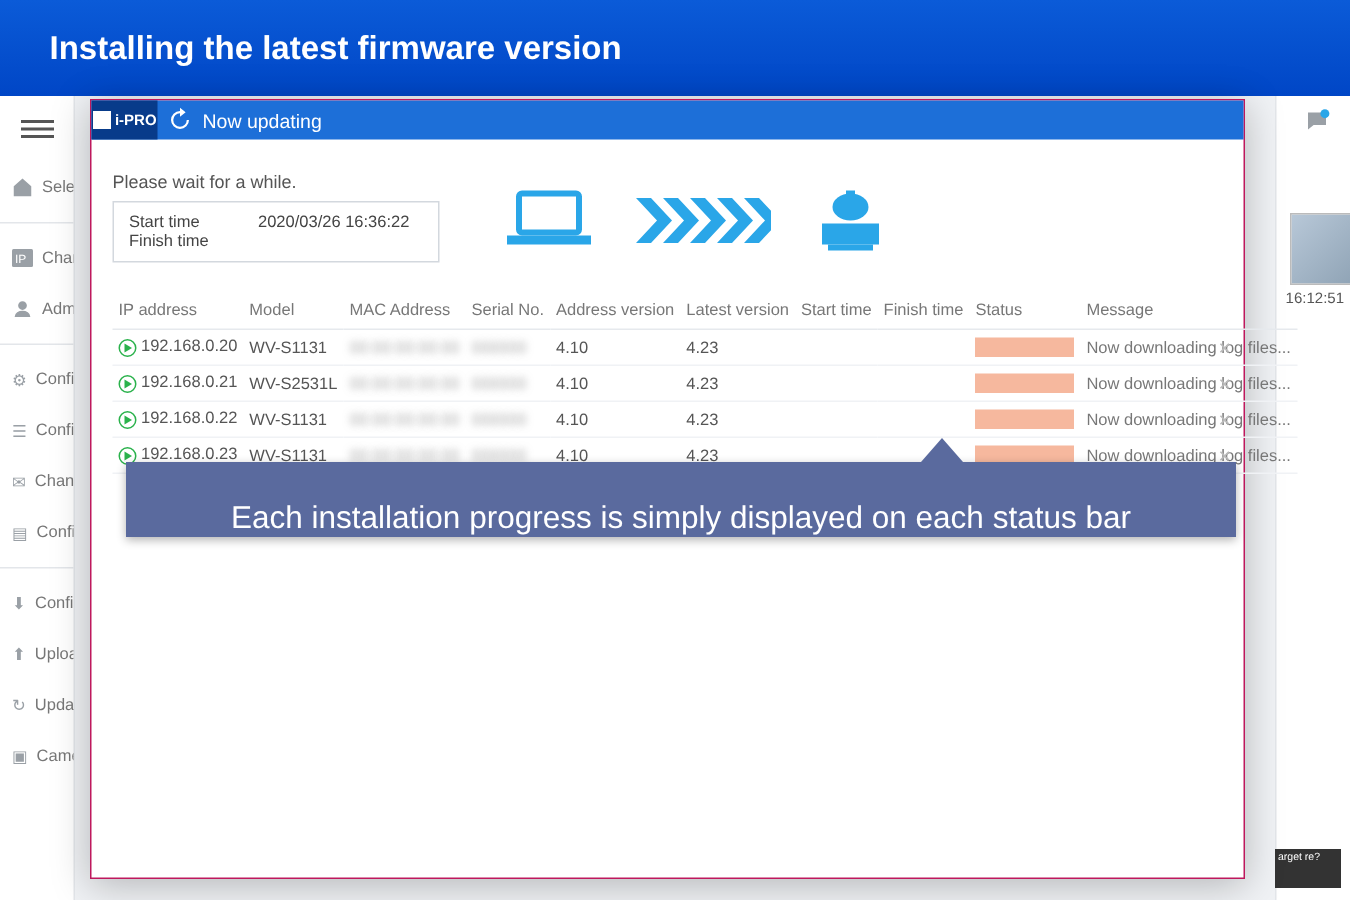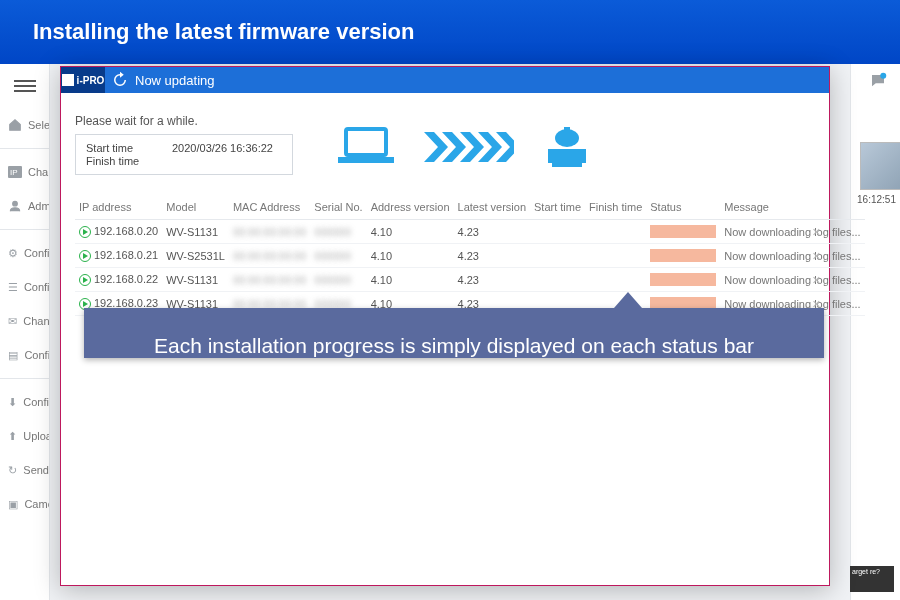--- a/index.html
+++ b/index.html
@@ -124,21 +124,21 @@
     <div class="nav-item">
         <span class="icon">⬇</span>
         <span>Confi</span>
       </div>
     <div class="nav-item">
         <span class="icon">⬆</span>
         <span>Uploa</span>
       </div>
     <div class="nav-item">
         <span class="icon">↻</span>
-        <span>Send</span>
+        <span>Upda</span>
       </div>
     <div class="nav-item">
         <span class="icon">▣</span>
         <span>Came</span>
       </div>
   </div>
 
   <div class="rightpane">
     <svg class="speech" viewBox="0 0 24 24">
         <path fill="#9aa0a6" d="M4 4h16v11H9l-5 4V4z"></path>

